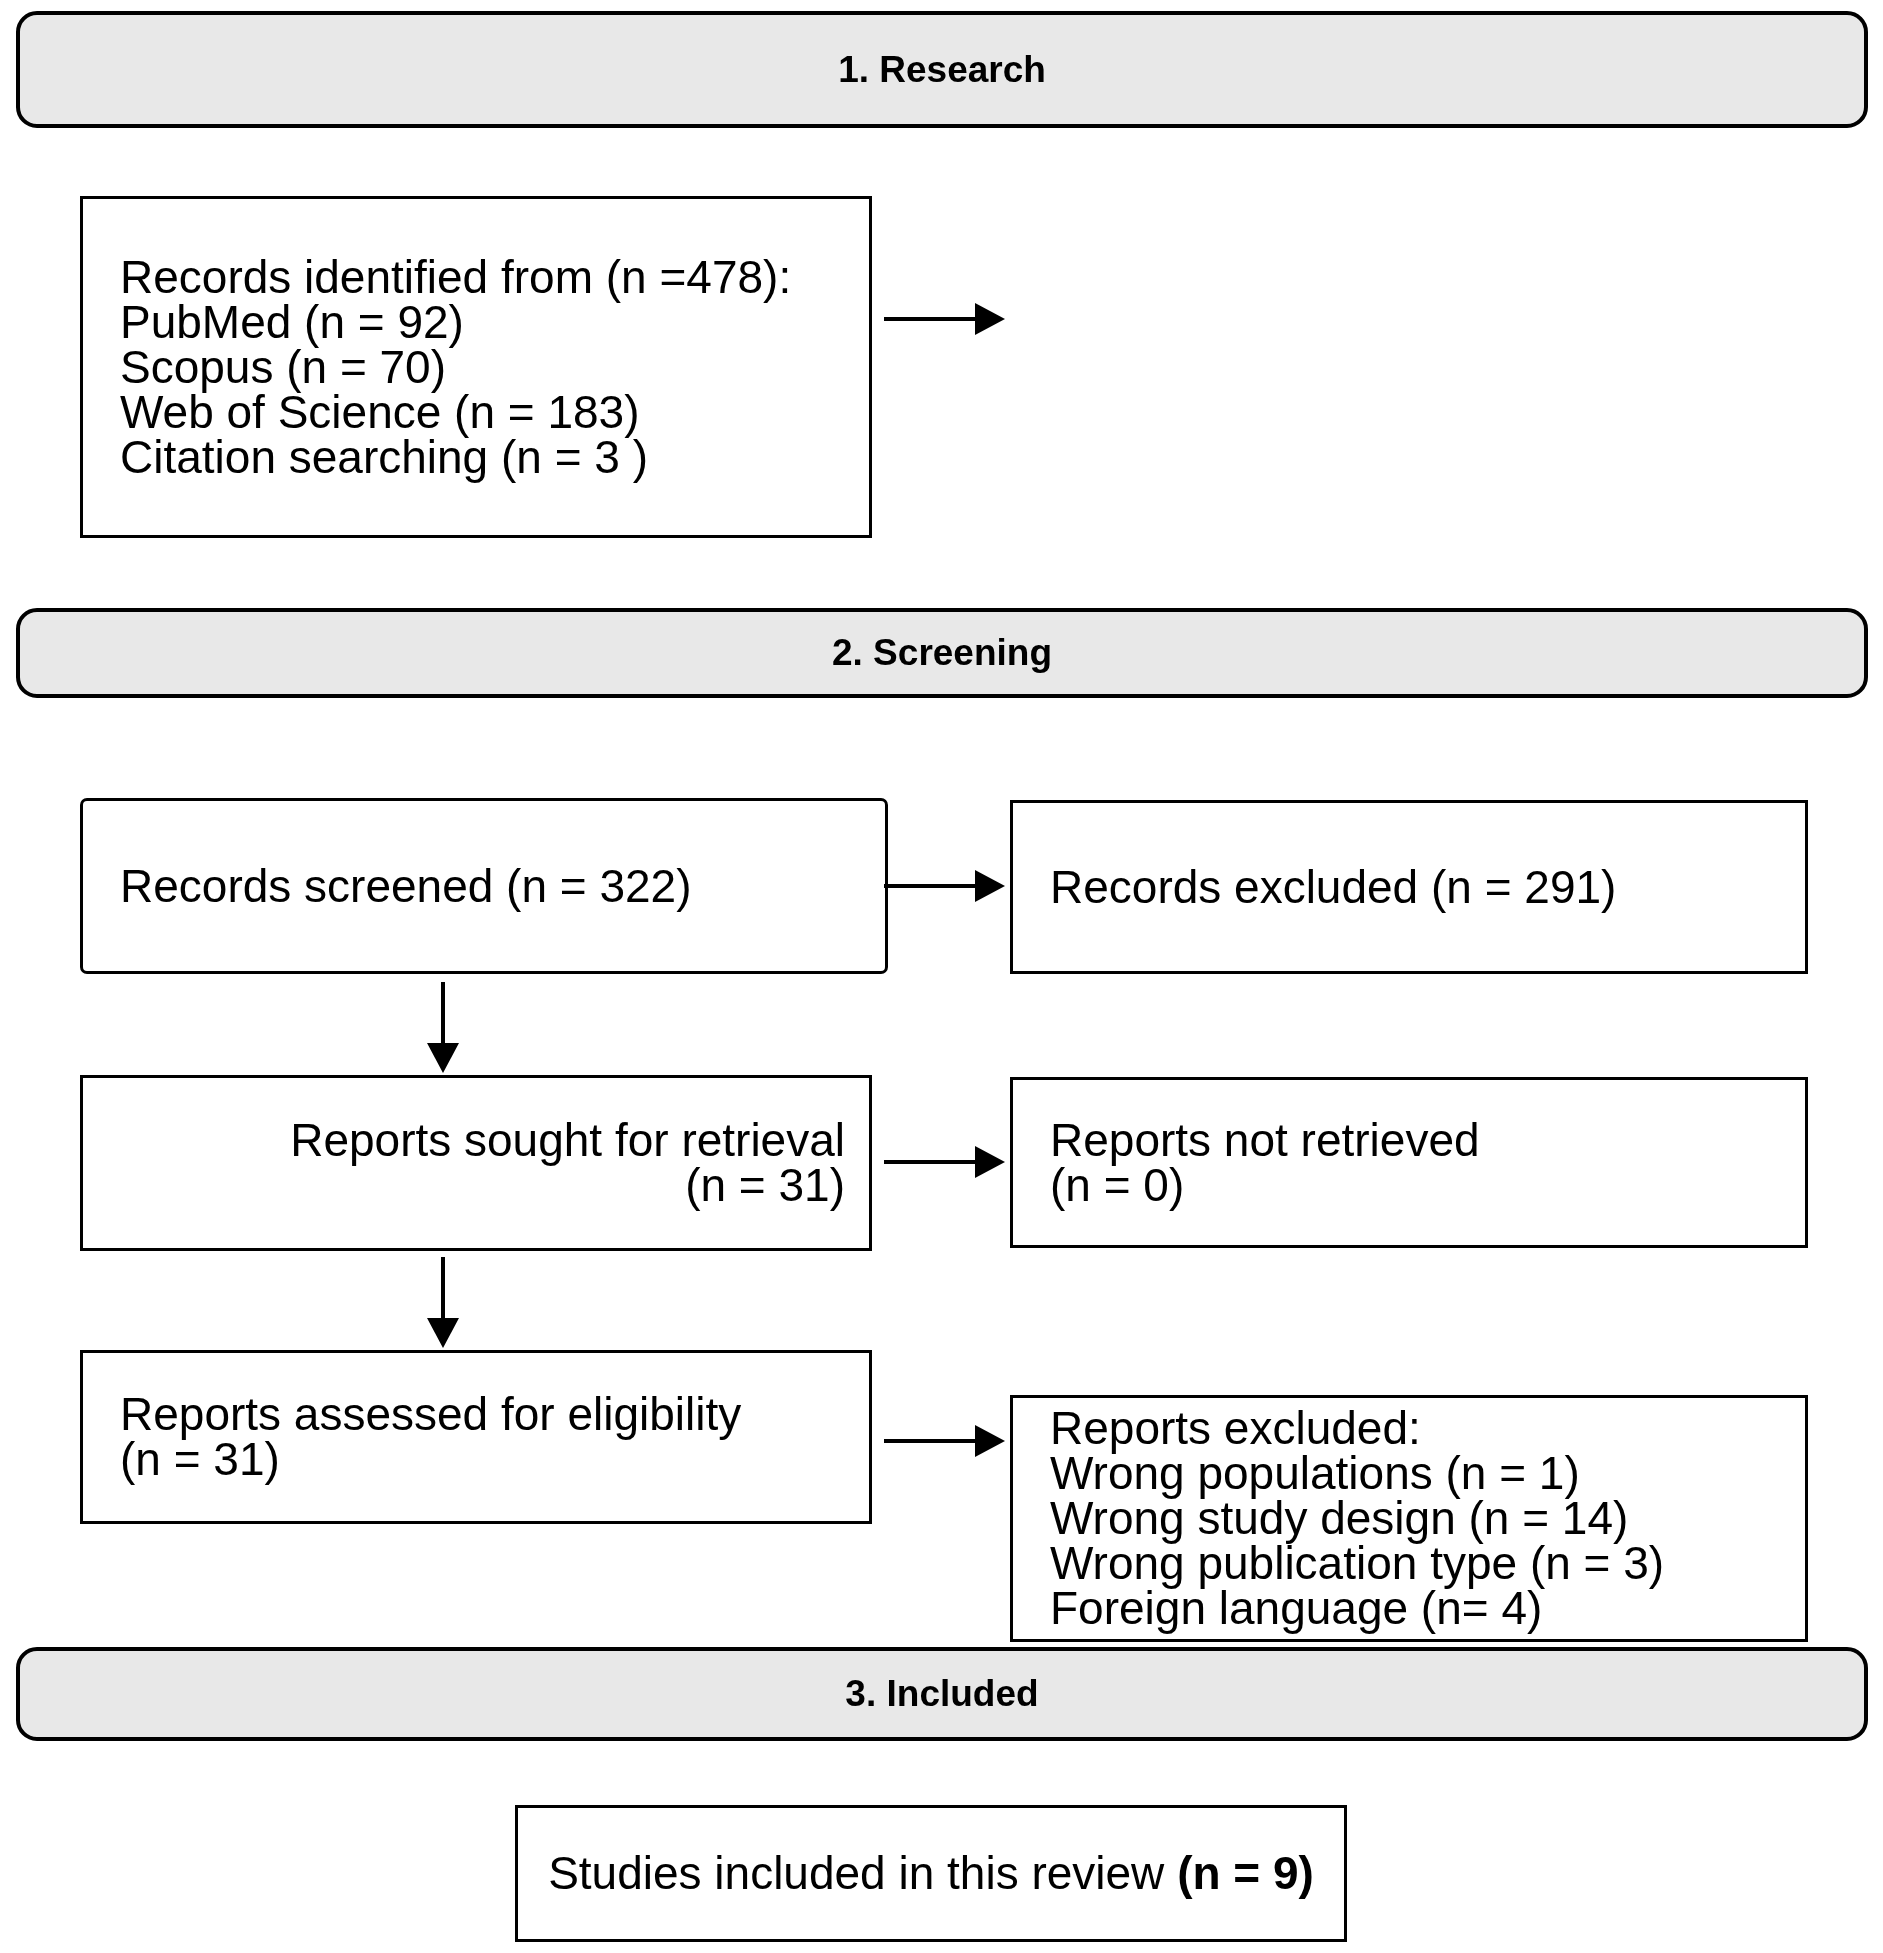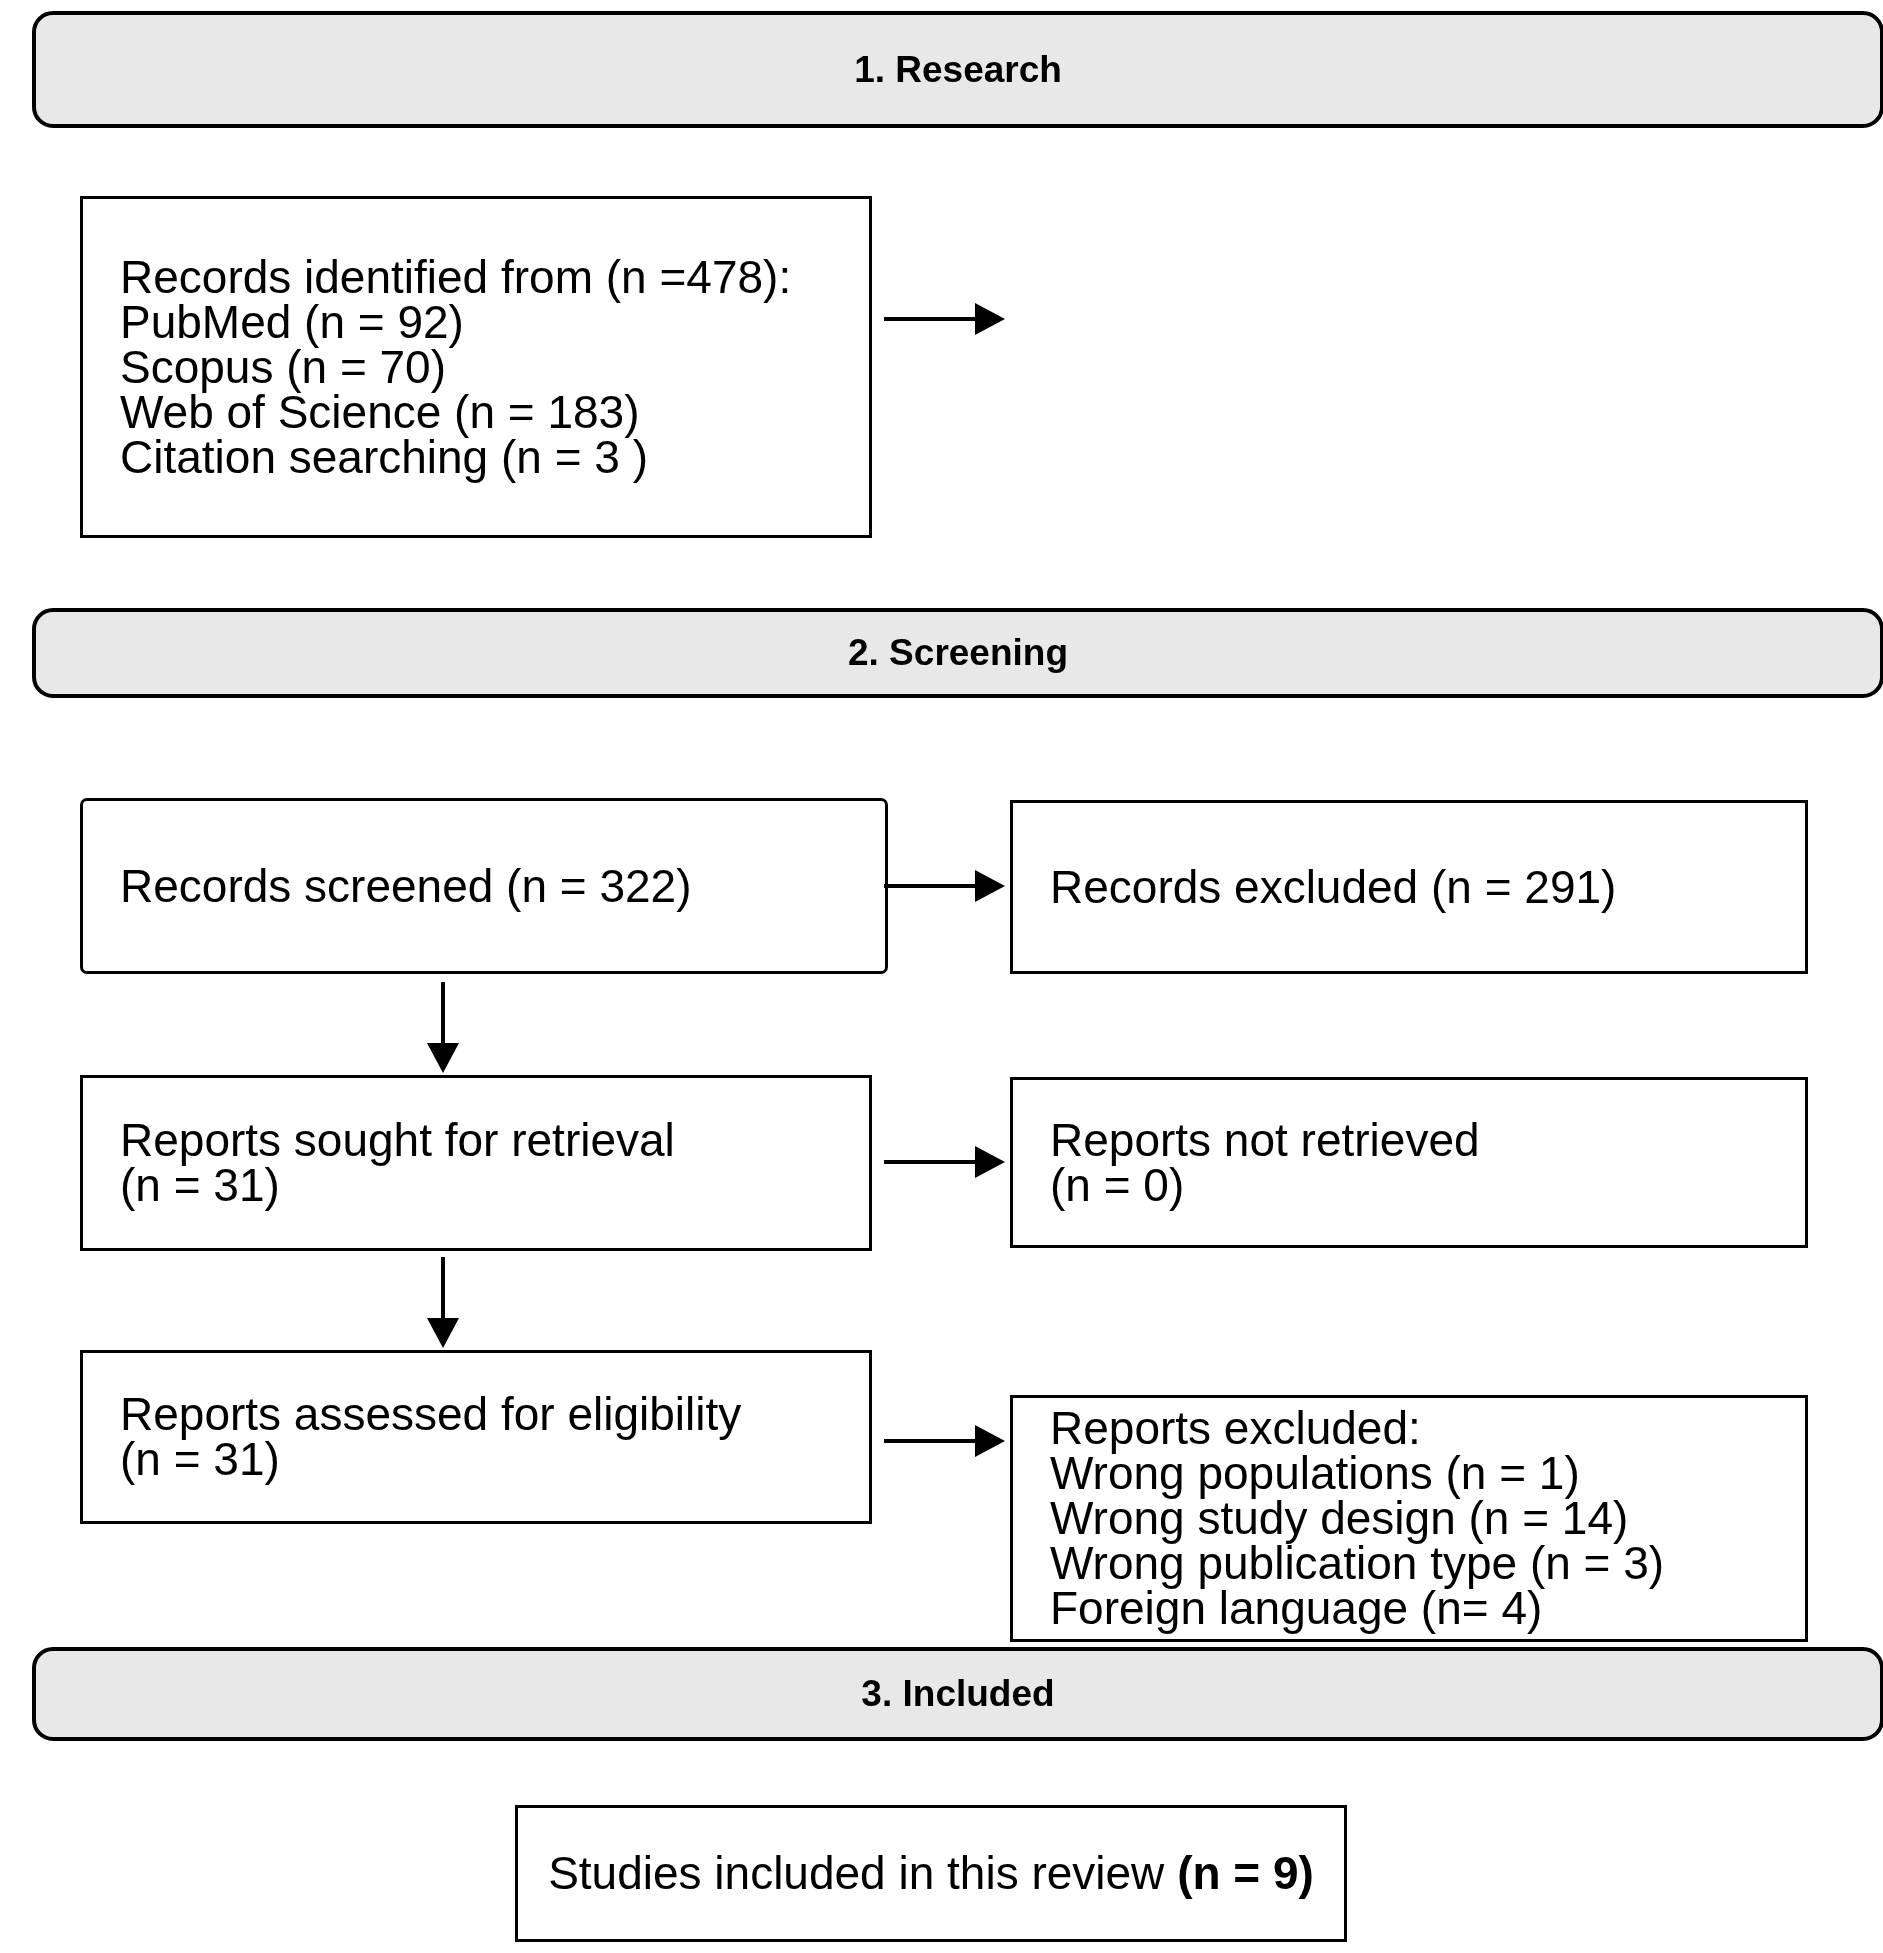--- a/index.html
+++ b/index.html
@@ -7,21 +7,21 @@
   .page {
     position: relative;
     width: 1883px;
     height: 1954px;
     background: #ffffff;
     font-family: "Liberation Sans", sans-serif;
     color: #000000;
   }
   .banner {
     position: absolute;
-    left: 32px;
+    left: 16px;
     width: 1852px;
     background: #e8e8e8;
     border: 4.8px solid #000000;
     border-radius: 21px;
     display: flex;
     align-items: center;
     justify-content: center;
     font-weight: bold;
     font-size: 37px;
   }
@@ -37,21 +37,21 @@
     flex-direction: column;
     justify-content: center;
     padding: 8px 24px 8px 37px;
     font-size: 46px;
     line-height: 45px;
   }
   #box-records-identified   { left: 80px;  top: 196px;  width: 792px;  height: 342px; }
   #box-records-removed      { left: 1010px; top: 201px;  width: 798px; height: 246px; }
   #box-records-screened     { left: 80px;  top: 798px; width: 808px;  height: 176px; border-radius: 7px; }
   #box-records-excluded     { left: 1010px; top: 800px; width: 798px; height: 174px; }
-  #box-reports-sought       { left: 80px;  top: 1075px; width: 792px;  height: 176px; }
+  #box-reports-sought       { left: 80px;  top: 1075px; width: 792px;  height: 176px; align-items: flex-end; }
   #box-reports-not-retrieved{ left: 1010px; top: 1077px; width: 798px; height: 171px; }
   #box-reports-assessed     { left: 80px;  top: 1350px; width: 792px;  height: 174px; }
   #box-reports-excluded     { left: 1010px; top: 1352px; width: 798px; height: 247px; margin-top: 43px; }
   #box-studies-included     {
     left: 515px; top: 1805px; width: 832px; height: 137px;
     align-items: center; text-align: center; padding: 24px 16px;
     flex-direction: row; justify-content: center;
   }
   #box-studies-included .bold { font-weight: bold; white-space: pre; }
   #box-studies-included .reg  { white-space: pre; }

